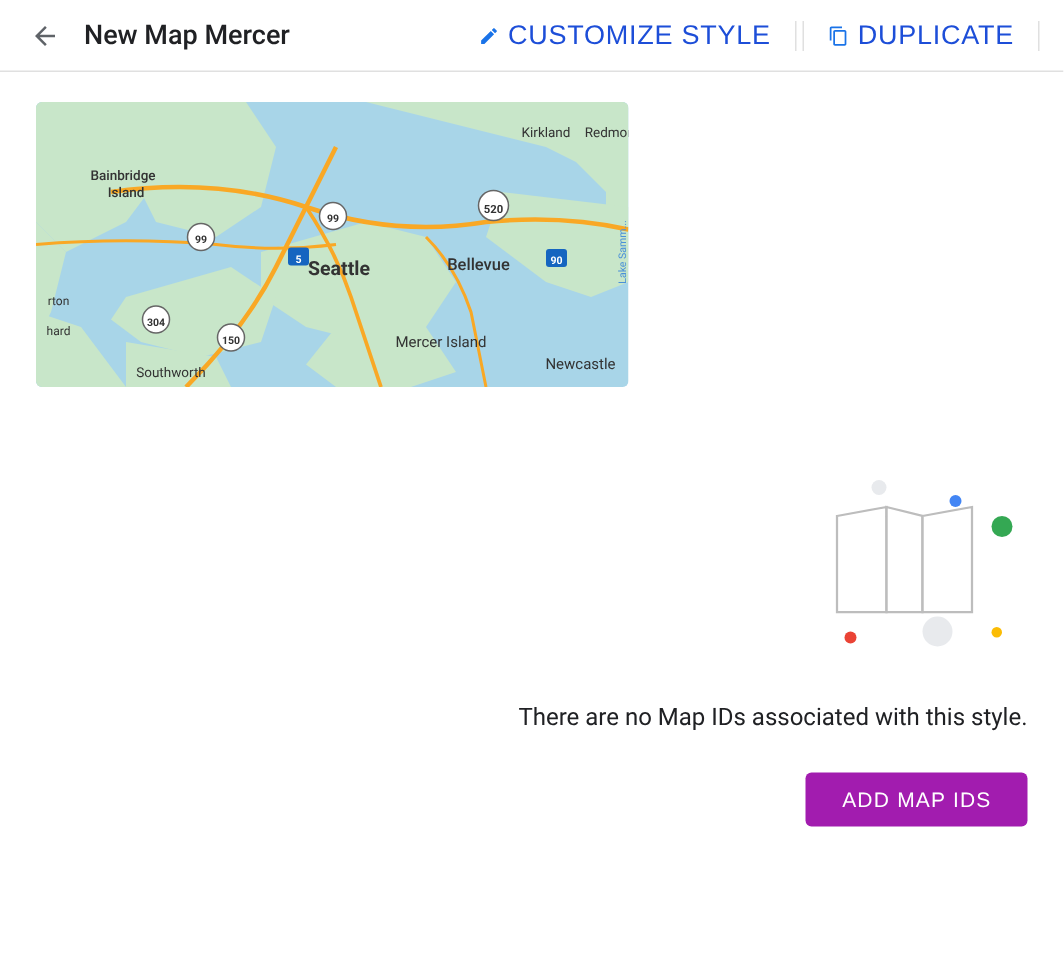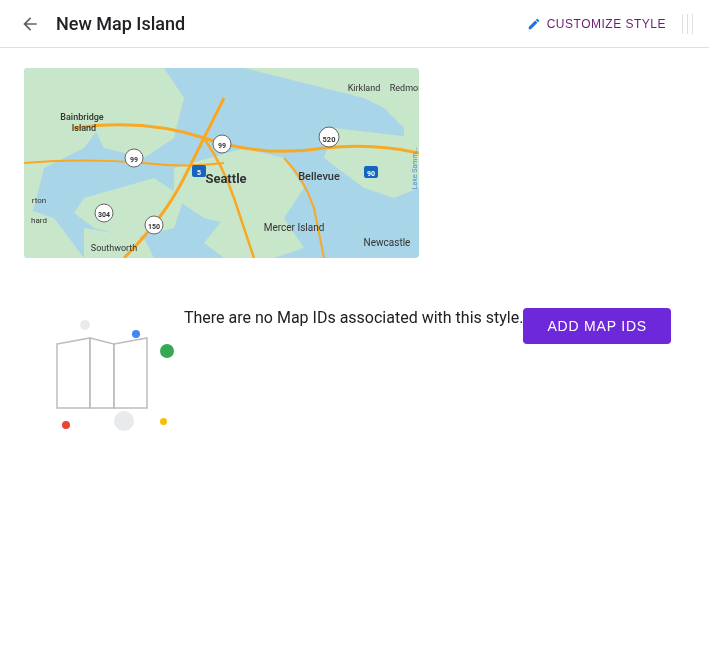--- a/index.html
+++ b/index.html
@@ -41,23 +41,23 @@
     .header-actions {
       display: flex;
       align-items: center;
       gap: 4px;
     }
     .header-btn {
       display: flex;
       align-items: center;
       gap: 6px;
       padding: 6px 12px;
-      font-size: 12px;
+      font-size: 18px;
       font-weight: 500;
-      color: #701a75;
+      color: #1d4ed8;
       background: none;
       border: none;
       cursor: pointer;
       border-radius: 4px;
       text-transform: uppercase;
       letter-spacing: 0.5px;
     }
     .header-separator {
       width: 1px;
       height: 20px;
@@ -81,21 +81,22 @@
 
     
     .map-svg {
       width: 100%;
       height: 100%;
     }
 
     
     .empty-state {
       display: flex;
-      align-items: flex-start;
+      flex-direction: column;
+      align-items: flex-end;
       margin-top: 30px;
       padding: 20px 0;
     }
 
     .map-illustration {
       position: relative;
       width: 160px;
       height: 140px;
       margin-bottom: 20px;
     }
@@ -107,52 +108,58 @@
     }
 
     .empty-text {
       font-size: 16px;
       color: #202124;
       margin-bottom: 28px;
       text-align: center;
     }
 
     .add-map-btn {
-      background: #6d28d9;
+      background: #a21caf;
       color: #fff;
       border: none;
       padding: 10px 24px;
       font-size: 14px;
       font-weight: 500;
       letter-spacing: 0.8px;
       text-transform: uppercase;
       border-radius: 4px;
       cursor: pointer;
     }
   </style>
 </head>
 <body>
 
 <header class="header">
   <button class="back-btn">
     <svg width="20" height="20" viewBox="0 0 24 24" fill="#5f6368">
       <path d="M20 11H7.83l5.59-5.59L12 4l-8 8 8 8 1.41-1.41L7.83 13H20v-2z"></path>
     </svg>
   </button>
-  <span class="header-title">New Map Island</span>
+  <span class="header-title">New Map Mercer</span>
 
   <div class="header-actions">
     <button class="header-btn">
       <svg width="14" height="14" viewBox="0 0 24 24" fill="#1a73e8">
         <path d="M3 17.25V21h3.75L17.81 9.94l-3.75-3.75L3 17.25zM20.71 7.04a1 1 0 0 0 0-1.41l-2.34-2.34a1 1 0 0 0-1.41 0l-1.83 1.83 3.75 3.75 1.83-1.83z"></path>
       </svg>
       <span>CUSTOMIZE STYLE</span>
     </button>
     <div class="header-separator"></div>
     <div class="header-separator"></div>
+    <button class="header-btn">
+      <svg width="14" height="14" viewBox="0 0 24 24" fill="#1a73e8">
+        <path d="M16 1H4c-1.1 0-2 .9-2 2v14h2V3h12V1zm3 4H8c-1.1 0-2 .9-2 2v14c0 1.1.9 2 2 2h11c1.1 0 2-.9 2-2V7c0-1.1-.9-2-2-2zm0 16H8V7h11v14z"></path>
+      </svg>
+      <span>DUPLICATE</span>
+    </button>
     <div class="header-separator"></div>
   </div>
 </header>
 
 <main class="main">
 
   <div class="map-thumbnail">
     <svg class="map-svg" viewBox="0 0 395 190" xmlns="http://www.w3.org/2000/svg">
 
       <rect width="395" height="190" fill="#a8d5e8"></rect>

